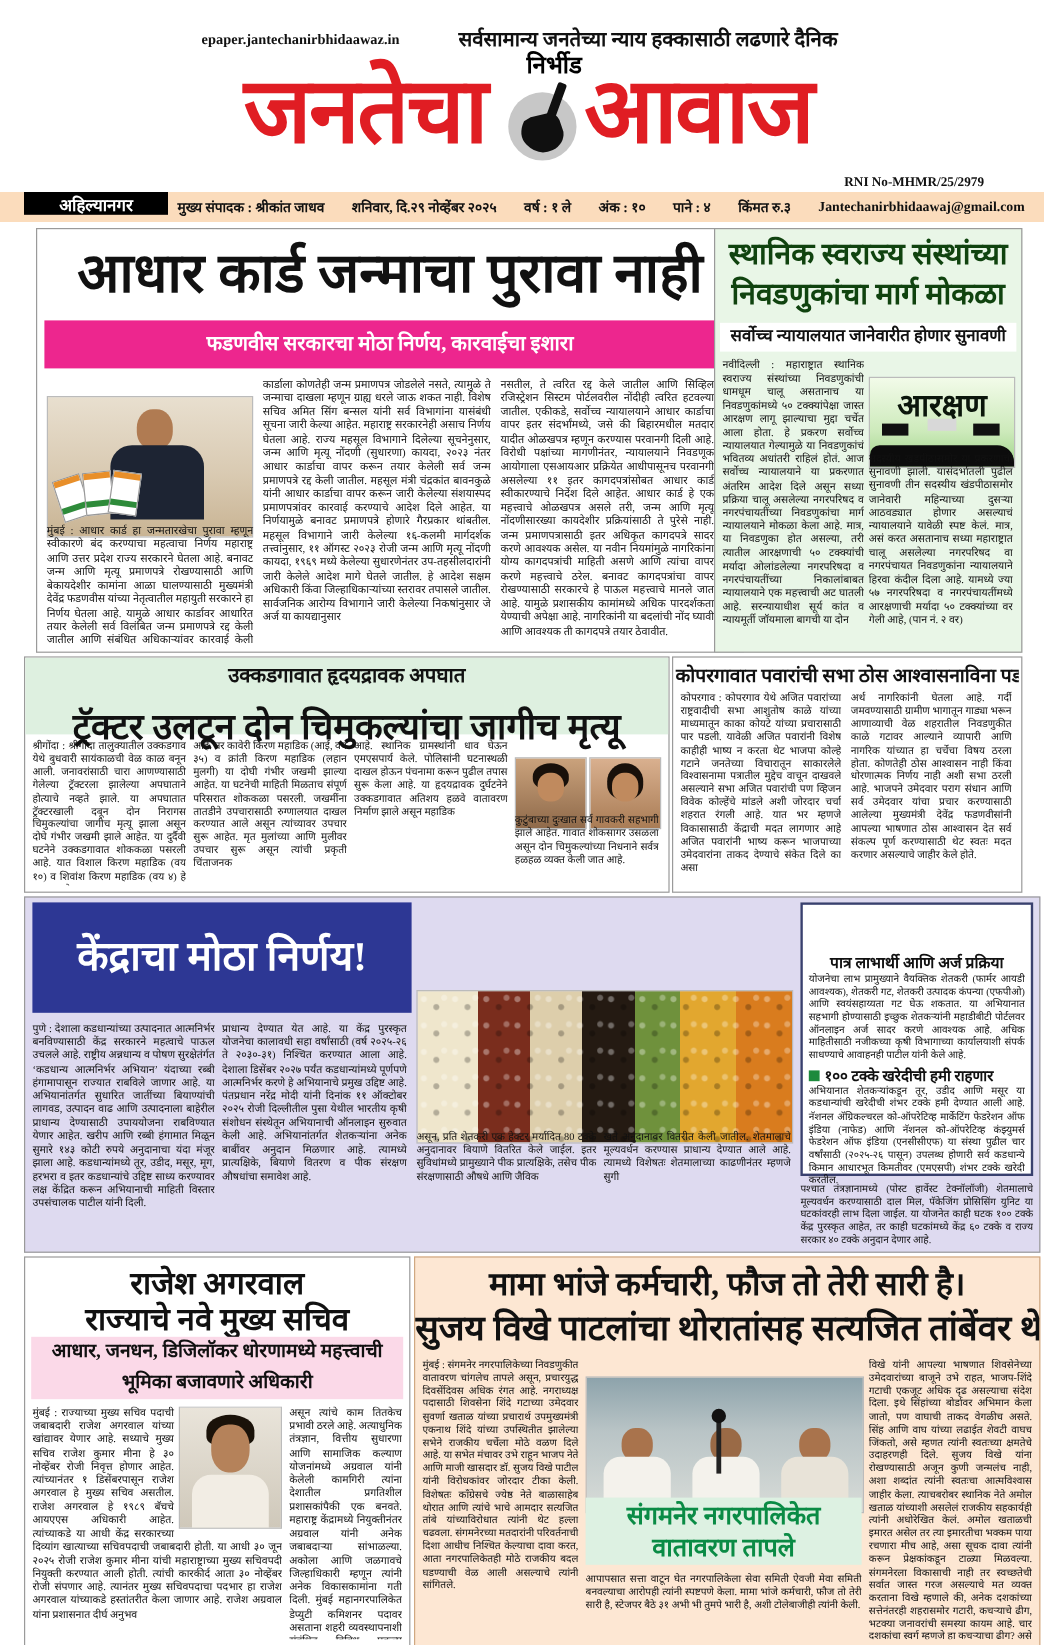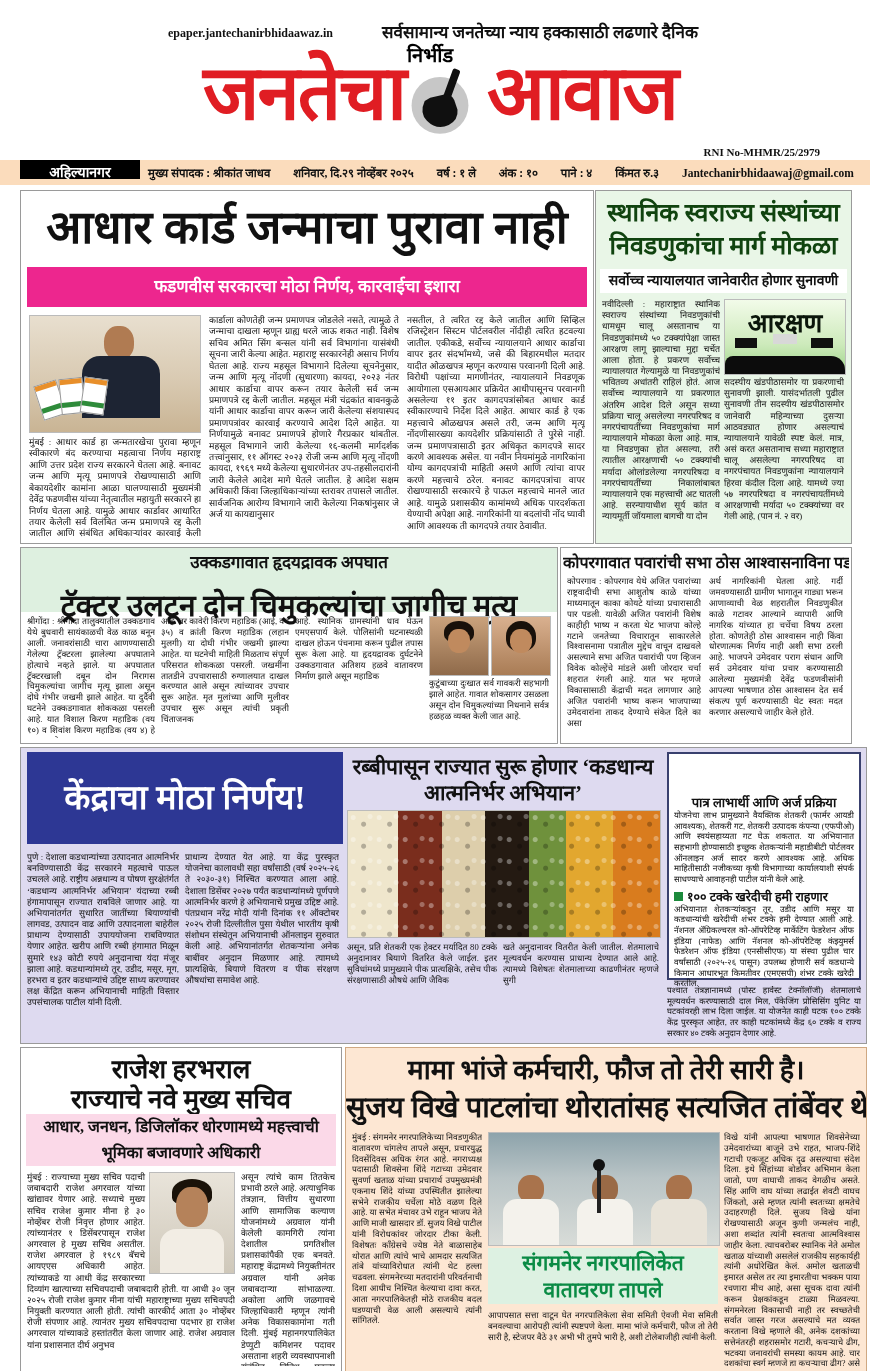--- a/index.html
+++ b/index.html
@@ -8,34 +8,34 @@
   .abs{position:absolute;}
   .blk{position:absolute;border:1px solid #9a9a9a;background:#fff;overflow:hidden;}
   .col{position:absolute;font-size:9px;line-height:1.27;text-align:justify;overflow:hidden;}
   .hd{font-weight:bold;text-align:center;overflow:hidden;}
   .nowrap{white-space:nowrap;}
   
   .site{left:168px;top:26px;font-size:12px;font-weight:bold;}
   .tagline{left:340px;top:20px;width:400px;font-size:17px;font-weight:bold;text-align:center;}
   .mast{left:150px;top:40px;width:580px;height:105px;display:flex;align-items:center;justify-content:center;gap:2px;}
   .mast .word{font-size:76px;font-weight:bold;color:#e01d23;line-height:1;letter-spacing:-2px;}
-  .logo-col{width:78px;text-align:left;position:relative;}
+  .logo-col{width:78px;text-align:right;position:relative;}
   .nirbhid{font-size:20px;font-weight:bold;color:#000;line-height:1;}
   .rni{left:560px;top:146px;width:260px;font-size:11px;font-weight:bold;text-align:right;}
   
   .infobar{left:0;top:160px;width:870px;height:25px;background:#fbdcbc;}
   .edition{left:20px;top:160px;width:120px;height:19px;background:#000;color:#fff;
            font-size:14px;font-weight:bold;text-align:center;line-height:25px;}
   .infoitems{left:148px;top:160px;width:712px;height:25px;display:flex;align-items:center;
              justify-content:space-between;font-size:11.5px;font-weight:bold;padding-right:6px;box-sizing:border-box;}
   
   .lead-sub{left:6px;right:6px;top:76px;height:40px;background:#ed268e;color:#fff;
             font-size:17px;font-weight:bold;text-align:center;line-height:40px;position:absolute;}
   
-  .photo{position:absolute;overflow:hidden;border:1px solid #bbb;}
+  .photo{position:absolute;overflow:hidden;border:1px solid #bbb;margin-top:15px;}
   .ph-fad{background:linear-gradient(180deg,#e8dfcf 0%,#d9cab2 55%,#c9b494 100%);}
   .ph-fad .face{position:absolute;left:74px;top:10px;width:30px;height:34px;border-radius:45%;background:#b07b52;}
   .ph-fad .suit{position:absolute;left:52px;top:40px;width:78px;height:62px;border-radius:18px 18px 0 0;background:#1d2433;}
   .ph-fad .card{position:absolute;width:22px;height:34px;background:#fff;border:1px solid #999;}
   .ph-fad .card i{display:block;height:5px;background:#e88f2a;}
   .ph-fad .card b{display:block;height:5px;background:#2e8b3a;margin-top:18px;}
   .ph-kid{background:linear-gradient(180deg,#caa27c,#8f6a4a);}
   .ph-kid .hair{position:absolute;left:14px;top:4px;width:30px;height:22px;border-radius:50% 50% 40% 40%;background:#18100a;}
   .ph-kid .skin{position:absolute;left:18px;top:12px;width:22px;height:24px;border-radius:45%;background:#c08a5e;}
   .ph-aar{background:linear-gradient(180deg,#f2fbe9 0%,#cdeabb 60%,#9ed489 100%);}
@@ -84,21 +84,21 @@
 <div class="abs infoitems">
   <span>मुख्य संपादक : श्रीकांत जाधव</span>
   <span>शनिवार, दि.२९ नोव्हेंबर २०२५</span>
   <span>वर्ष : १ ले</span>
   <span>अंक : १०</span>
   <span>पाने : ४</span>
   <span>किंमत रु.३</span>
   <span>Jantechanirbhidaawaj@gmail.com</span>
 </div>
 
-<div class="blk" style="left:20px;top:190px;width:572px;height:352px;">
+<div class="blk" style="left:30px;top:190px;width:572px;height:352px;padding-left:16px;">
   <div class="hd nowrap" style="position:absolute;left:0;right:0;top:6px;font-size:46px;line-height:1.35;">आधार कार्ड जन्माचा पुरावा नाही</div>
   <div class="lead-sub nowrap">फडणवीस सरकारचा मोठा निर्णय, कारवाईचा इशारा</div>
   <div class="photo ph-fad" style="left:8px;top:124px;width:170px;height:116px;">
     <div class="face"></div>
       <div class="suit"></div>
     <div class="card" style="left:8px;top:66px;transform:rotate(-18deg);">
         <i></i>
         <b></b>
       </div>
     <div class="card" style="left:30px;top:62px;transform:rotate(-6deg);">
@@ -148,37 +148,36 @@
 </div>
 
 <div class="blk" style="left:560px;top:547px;width:290px;height:195px;">
   <div class="hd nowrap" style="position:absolute;left:2px;right:2px;top:3px;font-size:16px;">कोपरगावात पवारांची सभा ठोस आश्वासनाविना पडली पार</div>
   <div class="col" style="left:6px;top:28px;width:134px;height:162px;font-size:8.6px;">कोपरगाव : कोपरगाव येथे अजित पवारांच्या राष्ट्रवादीची सभा आशुतोष काळे यांच्या माध्यमातून काका कोयटे यांच्या प्रचारासाठी पार पडली. यावेळी अजित पवारांनी विशेष काहीही भाष्य न करता थेट भाजपा कोल्हे गटाने जनतेच्या विचारातून साकारलेले विश्वासनामा पत्रातील मुद्देच वाचून दाखवले असल्याने सभा अजित पवारांची पण व्हिजन विवेक कोल्हेंचे मांडले अशी जोरदार चर्चा शहरात रंगली आहे. यात भर म्हणजे विकासासाठी केंद्राची मदत लागणार आहे अजित पवारांनी भाष्य करून भाजपाच्या उमेदवारांना ताकद देण्याचे संकेत दिले का असा</div>
   <div class="col" style="left:148px;top:28px;width:134px;height:162px;font-size:8.6px;">अर्थ नागरिकांनी घेतला आहे. गर्दी जमवण्यासाठी ग्रामीण भागातून गाड्या भरून आणाव्याची वेळ शहरातील निवडणुकीत काळे गटावर आल्याने व्यापारी आणि नागरिक यांच्यात हा चर्चेचा विषय ठरला होता. कोणतेही ठोस आश्वासन नाही किंवा धोरणात्मक निर्णय नाही अशी सभा ठरली आहे. भाजपने उमेदवार पराग संधान आणि सर्व उमेदवार यांचा प्रचार करण्यासाठी आलेल्या मुख्यमंत्री देवेंद्र फडणवीसांनी आपल्या भाषणात ठोस आश्वासन देत सर्व संकल्प पूर्ण करण्यासाठी थेट स्वतः मदत करणार असल्याचे जाहीर केले होते.</div>
 </div>
 
 <div class="blk" style="left:20px;top:747px;width:845px;height:295px;background:#dedaf0;">
   <div class="hd nowrap" style="position:absolute;left:6px;top:4px;width:316px;height:92px;background:#2d3794;color:#fff;font-size:34px;line-height:92px;">केंद्राचा मोठा निर्णय!</div>
-  <div class="hd" style="position:absolute;left:326px;top:6px;width:312px;font-size:21px;line-height:1.25;">रब्बीपासून राज्यात सुरू होणार ‘कडधान्य आत्मनिर्भर अभियान’</div>
   <div class="photo ph-pulse" style="left:326px;top:62px;width:312px;height:126px;"></div>
   <div class="col" style="left:6px;top:104px;width:152px;height:186px;font-size:8.8px;">पुणे : देशाला कडधान्यांच्या उत्पादनात आत्मनिर्भर बनविण्यासाठी केंद्र सरकारने महत्वाचे पाऊल उचलले आहे. राष्ट्रीय अन्नधान्य व पोषण सुरक्षेतंर्गत ‘कडधान्य आत्मनिर्भर अभियान’ यंदाच्या रब्बी हंगामापासून राज्यात राबविले जाणार आहे. या अभियानांतर्गत सुधारित जातींच्या बियाण्यांची लागवड, उत्पादन वाढ आणि उत्पादनाला बाहेरील प्राधान्य देण्यासाठी उपाययोजना राबविण्यात येणार आहेत. खरीप आणि रब्बी हंगामात मिळून सुमारे १४३ कोटी रुपये अनुदानाचा यंदा मंजूर झाला आहे. कडधान्यांमध्ये तूर, उडीद, मसूर, मूग, हरभरा व इतर कडधान्यांचे उद्दिष्ट साध्य करण्यावर लक्ष केंद्रित करून अभियानाची माहिती विस्तार उपसंचालक पाटील यांनी दिली.</div>
   <div class="col" style="left:164px;top:104px;width:154px;height:186px;font-size:8.8px;">प्राधान्य देण्यात येत आहे. या केंद्र पुरस्कृत योजनेचा कालावधी सहा वर्षांसाठी (वर्ष २०२५-२६ ते २०३०-३१) निश्चित करण्यात आला आहे. देशाला डिसेंबर २०२७ पर्यंत कडधान्यांमध्ये पूर्णपणे आत्मनिर्भर करणे हे अभियानाचे प्रमुख उद्दिष्ट आहे. पंतप्रधान नरेंद्र मोदी यांनी दिनांक ११ ऑक्टोबर २०२५ रोजी दिल्लीतील पुसा येथील भारतीय कृषी संशोधन संस्थेतून अभियानाची ऑनलाइन सुरुवात केली आहे. अभियानांतर्गत शेतकऱ्यांना अनेक बाबींवर अनुदान मिळणार आहे. त्यामध्ये प्रात्यक्षिके, बियाणे वितरण व पीक संरक्षण औषधांचा समावेश आहे.</div>
   <div class="col" style="left:326px;top:194px;width:150px;height:96px;font-size:8.6px;">असून, प्रति शेतकरी एक हेक्टर मर्यादित 80 टक्के अनुदानावर बियाणे वितरित केले जाईल. इतर सुविधांमध्ये प्रामुख्याने पीक प्रात्यक्षिके, तसेच पीक संरक्षणासाठी औषधे आणि जैविक</div>
   <div class="col" style="left:482px;top:194px;width:156px;height:96px;font-size:8.6px;">खते अनुदानावर वितरीत केली जातील. शेतमालाचे मूल्यवर्धन करण्यास प्राधान्य देण्यात आले आहे. त्यामध्ये विशेषतः शेतमालाच्या काढणीनंतर म्हणजे सुगी</div>
   <div class="benefbox" style="left:646px;top:4px;width:194px;height:228px;padding:3px 5px;box-sizing:border-box;">
     <div class="hd" style="font-size:13px;margin-top:36px;">पात्र लाभार्थी आणि अर्ज प्रक्रिया</div>
     <div style="font-size:8.4px;line-height:1.27;text-align:justify;">योजनेचा लाभ प्रामुख्याने वैयक्तिक शेतकरी (फार्मर आयडी आवश्यक), शेतकरी गट, शेतकरी उत्पादक कंपन्या (एफपीओ) आणि स्वयंसहाय्यता गट घेऊ शकतात. या अभियानात सहभागी होण्यासाठी इच्छुक शेतकऱ्यांनी महाडीबीटी पोर्टलवर ऑनलाइन अर्ज सादर करणे आवश्यक आहे. अधिक माहितीसाठी नजीकच्या कृषी विभागाच्या कार्यालयाशी संपर्क साधण्याचे आवाहनही पाटील यांनी केले आहे.</div>
     <div style="font-size:12.5px;font-weight:bold;margin-top:2px;"><span class="sq"></span><span>१०० टक्के खरेदीची हमी राहणार</span></div>
     <div style="font-size:8.4px;line-height:1.27;text-align:justify;">अभियानात शेतकऱ्यांकडून तूर, उडीद आणि मसूर या कडधान्यांची खरेदीची शंभर टक्के हमी देण्यात आली आहे. नॅशनल ॲग्रिकल्चरल को-ऑपरेटिव्ह मार्केटिंग फेडरेशन ऑफ इंडिया (नाफेड) आणि नॅशनल को-ऑपरेटिव्ह कंझ्युमर्स फेडरेशन ऑफ इंडिया (एनसीसीएफ) या संस्था पुढील चार वर्षांसाठी (२०२५-२६ पासून) उपलब्ध होणारी सर्व कडधान्ये किमान आधारभूत किमतीवर (एमएसपी) शंभर टक्के खरेदी करतील.</div>
   </div>
   <div class="col" style="left:646px;top:238px;width:194px;height:54px;font-size:8.4px;">पश्चात तंत्रज्ञानामध्ये (पोस्ट हार्वेस्ट टेक्नॉलॉजी) शेतमालाचे मूल्यवर्धन करण्यासाठी दाल मिल, पॅकेजिंग प्रोसिसिंग युनिट या घटकांवरही लाभ दिला जाईल. या योजनेत काही घटक १०० टक्के केंद्र पुरस्कृत आहेत, तर काही घटकांमध्ये केंद्र ६० टक्के व राज्य सरकार ४० टक्के अनुदान देणार आहे.</div>
 </div>
 
 <div class="blk" style="left:20px;top:1047px;width:320px;height:324px;">
-  <div class="hd nowrap" style="position:absolute;left:0;right:0;top:2px;font-size:26px;">राजेश हरभराल</div>
+  <div class="hd nowrap" style="position:absolute;left:0;right:0;top:2px;font-size:26px;">राजेश अगरवाल</div>
   <div class="hd nowrap" style="position:absolute;left:0;right:0;top:32px;font-size:26px;">राज्याचे नवे मुख्य सचिव</div>
   <div class="hd" style="position:absolute;left:5px;right:5px;top:66px;height:52px;background:#fbd9e8;font-size:16px;line-height:1.6;">आधार, जनधन, डिजिलॉकर धोरणामध्ये महत्त्वाची भूमिका बजावणारे अधिकारी</div>
   <div class="col" style="left:6px;top:124px;width:208px;height:194px;font-size:8.8px;">
     <div class="photo ph-aga" style="position:relative;float:right;width:84px;height:100px;margin:0 0 3px 4px;">
       <div class="hair"></div>
         <div class="skin"></div>
         <div class="shirt"></div>
     </div><span>मुंबई : राज्याच्या मुख्य सचिव पदाची जबाबदारी राजेश अगरवाल यांच्या खांद्यावर येणार आहे. सध्याचे मुख्य सचिव राजेश कुमार मीना हे ३० नोव्हेंबर रोजी निवृत्त होणार आहेत. त्यांच्यानंतर १ डिसेंबरपासून राजेश अगरवाल हे मुख्य सचिव असतील. राजेश अगरवाल हे १९८९ बॅचचे आयएएस अधिकारी आहेत. त्यांच्याकडे या आधी केंद्र सरकारच्या दिव्यांग खात्याच्या सचिवपदाची जबाबदारी होती. या आधी ३० जून २०२५ रोजी राजेश कुमार मीना यांची महाराष्ट्राच्या मुख्य सचिवपदी नियुक्ती करण्यात आली होती. त्यांची कारकीर्द आता ३० नोव्हेंबर रोजी संपणार आहे. त्यानंतर मुख्य सचिवपदाचा पदभार हा राजेश अगरवाल यांच्याकडे हस्तांतरीत केला जाणार आहे. राजेश अग्रवाल यांना प्रशासनात दीर्घ अनुभव</span>
   </div>
   <div class="col" style="left:220px;top:124px;width:94px;height:194px;font-size:8.8px;">असून त्यांचे काम तितकेच प्रभावी ठरले आहे. अत्याधुनिक तंत्रज्ञान, वित्तीय सुधारणा आणि सामाजिक कल्याण योजनांमध्ये अग्रवाल यांनी केलेली कामगिरी त्यांना देशातील प्रगतिशील प्रशासकांपैकी एक बनवते. महाराष्ट्र केंद्रामध्ये नियुक्तीनंतर अग्रवाल यांनी अनेक जबाबदाऱ्या सांभाळल्या. अकोला आणि जळगावचे जिल्हाधिकारी म्हणून त्यांनी अनेक विकासकामांना गती दिली. मुंबई महानगरपालिकेत डेप्युटी कमिशनर पदावर असताना शहरी व्यवस्थापनाशी संबंधित विविध प्रकल्प राबवले. महाराष्ट्राच्या वित्त विभाग आणि माहिती तंत्रज्ञान विभागात त्यांनी धोरणात्मक निर्णय, आर्थिक शिस्त आणि डिजिटल प्रशासनाला बळ देण्यावर भर दिला.</div>

